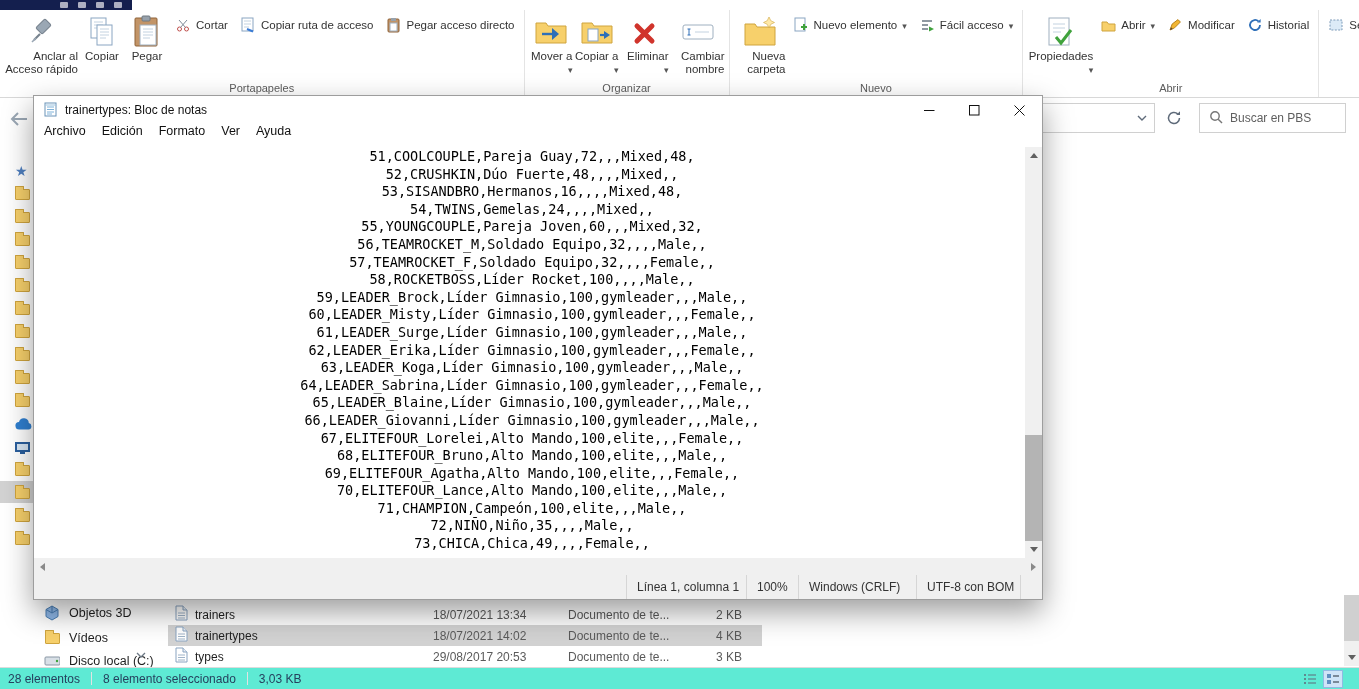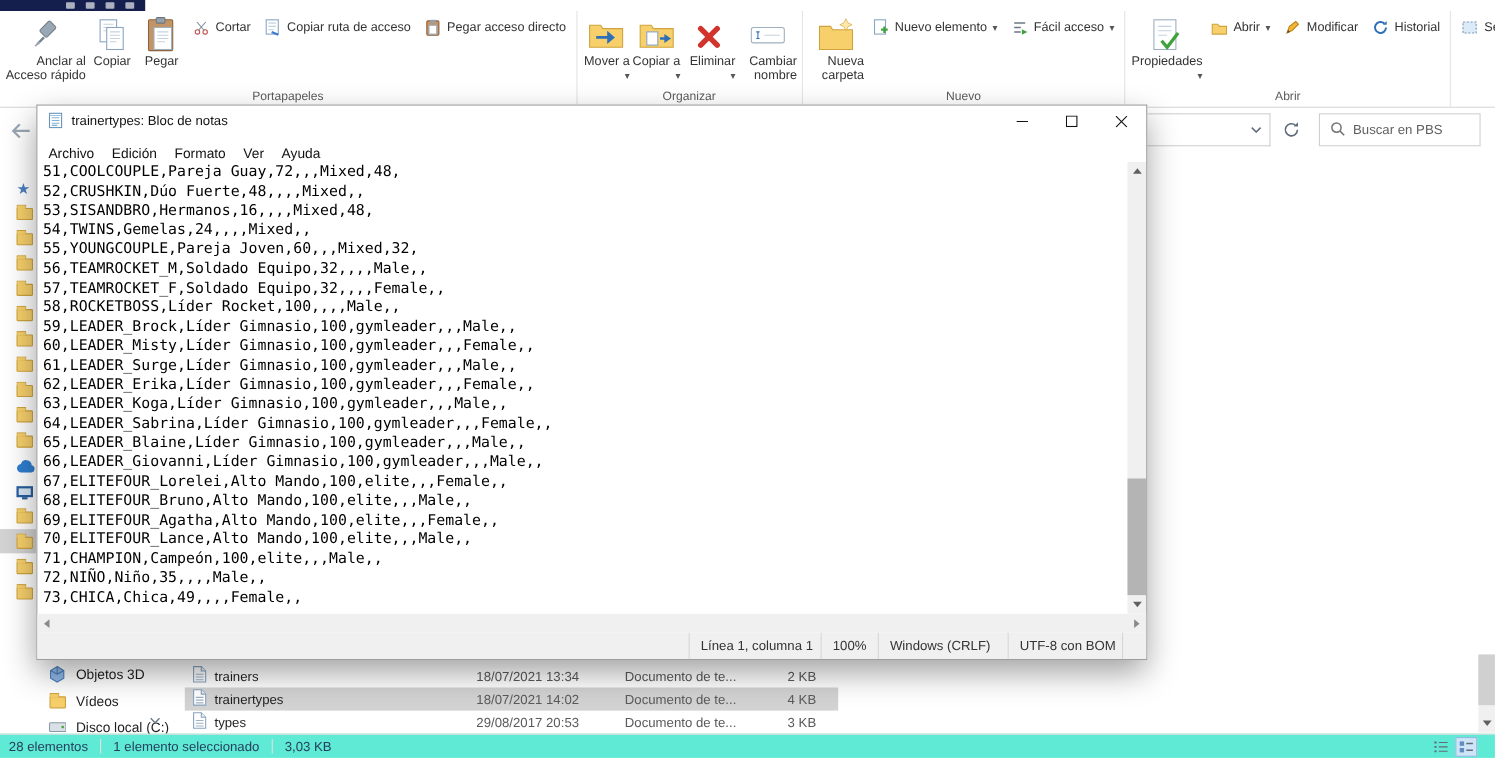--- a/index.html
+++ b/index.html
@@ -61,24 +61,24 @@
   .es-sep{width:1px;height:13px;background:#e2e2e2;margin:0 11px;}
   .view-buttons{margin-left:auto;margin-right:16px;display:flex;gap:3px;}
   .vbtn{width:20px;height:18px;background:none;border:1px solid transparent;display:flex;align-items:center;justify-content:center;}
   .vbtn.active{background:#cfe4f7;border-color:#8fbbe2;}
 
   
   .notepad{position:absolute;left:33px;top:95px;width:1010px;height:505px;background:#fff;border:1px solid #9d9d9d;box-shadow:0 12px 28px rgba(0,0,0,.38);z-index:50;display:flex;flex-direction:column;}
   .np-title{height:28px;display:flex;align-items:center;gap:7px;padding-left:9px;font-size:12px;color:#111;}
   .np-controls{margin-left:auto;display:flex;height:100%;}
   .np-cbtn{width:45px;height:100%;background:none;border:none;display:flex;align-items:center;justify-content:center;}
-  .np-menu{height:23px;display:flex;align-items:flex-end;padding-left:2px;font-size:12.5px;color:#111;}
+  .np-menu{height:23px;display:flex;align-items:flex-start;padding-left:2px;font-size:12.5px;color:#111;}
   .np-menu span{padding:0 8px;}
   .np-body{flex:1;display:flex;overflow:hidden;}
-  .np-text{flex:1;font-family:"DejaVu Sans Mono","Liberation Mono",monospace;font-size:13.5px;line-height:17.6px;padding:1px 0 0 5px;white-space:pre;color:#000;overflow:hidden;}
+  .np-text{flex:1;font-family:"DejaVu Sans Mono","Liberation Mono",monospace;font-size:13.5px;line-height:17.6px;padding:1px 0 0 5px;white-space:pre;color:#000;overflow:hidden;text-align:center;}
   .np-vscroll{width:17px;background:var(--scrollbar-track,#f0f0f0);position:relative;}
   .np-vthumb{position:absolute;left:0;right:0;bottom:17px;height:106px;background:var(--scrollbar-thumb,#b8b8b8);}
   .np-hscroll{height:17px;background:var(--scrollbar-track,#f0f0f0);position:relative;}
   .np-status{height:24px;background:#f0f0f0;display:flex;align-items:center;font-size:12px;color:#333;}
   .np-cell{border-left:1px solid #d6d6d6;height:100%;display:flex;align-items:center;padding-left:10px;white-space:nowrap;overflow:hidden;}
   .np-cell.spacer{flex:1;border-left:none;}
   .w120{width:120px;} .w52{width:52px;} .w118{width:118px;} .w104{width:104px;} .w22{width:22px;padding-left:0;}
 
   
   .tri{width:0;height:0;position:absolute;}
@@ -490,21 +490,21 @@
   </div>
 
   <div class="escroll">
     <div class="escroll-thumb"></div>
     <span class="tri tri-downb" style="left:3.5px"></span>
   </div>
 
   <div class="estatus">
     <span>28 elementos</span>
     <span class="es-sep"></span>
-    <span>1 elemento seleccionado</span>
+    <span>8 elemento seleccionado</span>
     <span class="es-sep"></span>
     <span>3,03 KB</span>
     <div class="view-buttons">
       <button class="vbtn">
         <svg width="16" height="14">
             <path d="M2 3h2M2 7h2M2 11h2" stroke="#5f6b7a" stroke-width="1.6"></path>
             <path d="M6 3h8M6 7h8M6 11h8" stroke="#5f6b7a"></path>
           </svg>
       </button>
       <button class="vbtn active">

